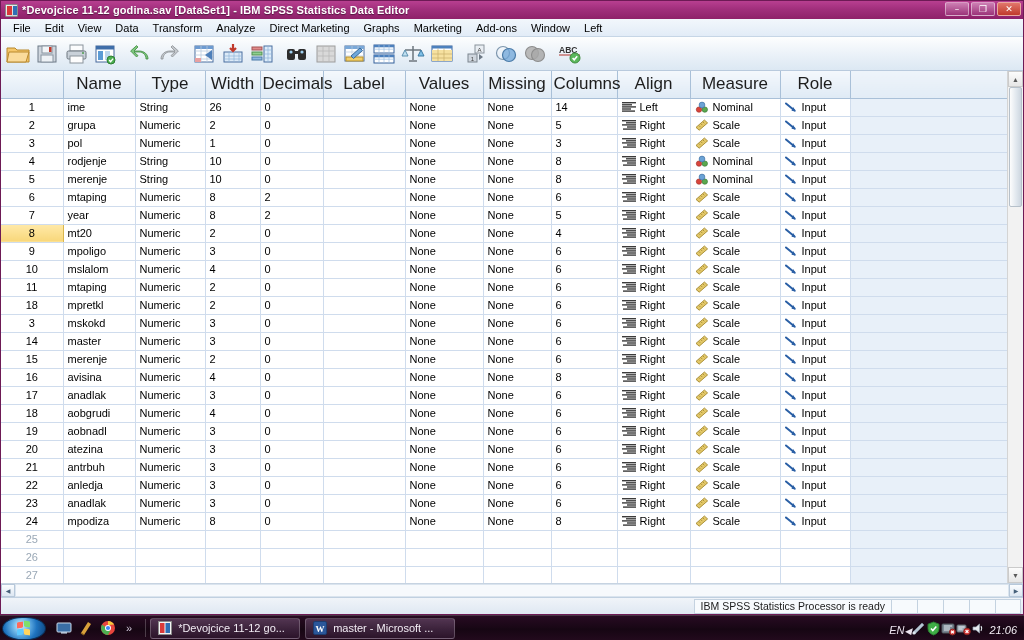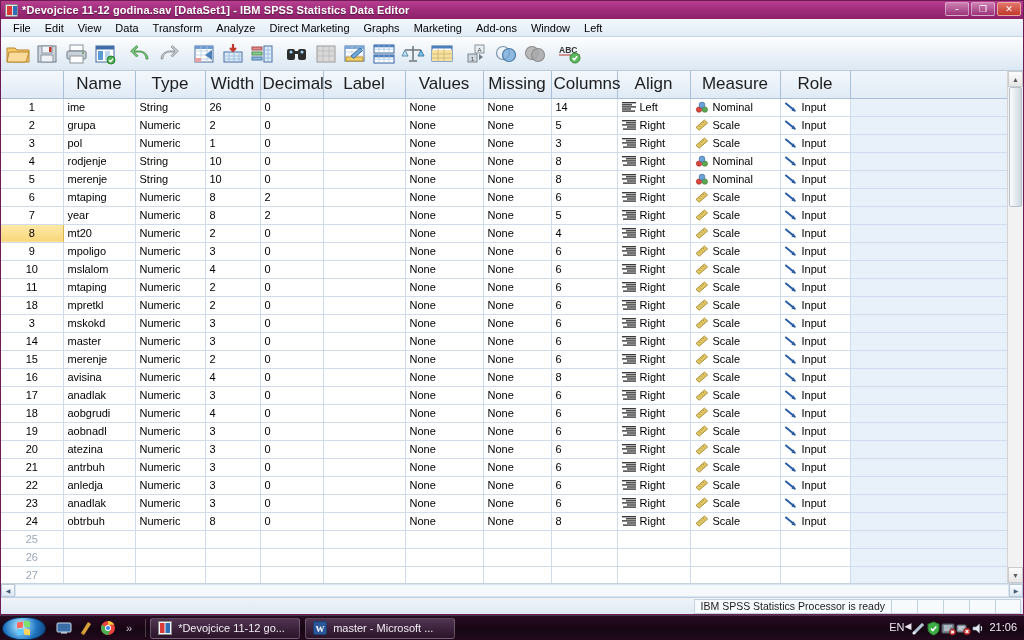--- a/index.html
+++ b/index.html
@@ -224,21 +224,21 @@
     height: 21px; min-width: 150px; border-radius: 3px;
     background: linear-gradient(180deg, rgba(90,60,90,.85), rgba(45,22,44,.9));
     border: 1px solid rgba(255,255,255,.22);
     display: flex; align-items: center; padding: 0 7px; gap: 6px; margin-right: 5px;
   }
   .taskitem .ti-ico { width: 14px; height: 14px; flex: 0 0 14px; position: relative; }
   .taskitem .ti-txt {
     color: #f2ecf4; font-size: 11px; white-space: nowrap; overflow: hidden;
     text-overflow: ellipsis;
   }
-  .tray { margin-left: auto; display: flex; align-items: flex-start; gap: 0; padding-right: 7px; }
+  .tray { margin-left: auto; display: flex; align-items: flex-end; gap: 0; padding-right: 7px; font-style: italic; }
   .tray-txt { color: #ece3ee; font-size: 11px; }
   .tray-ico { width: 15px; height: 15px; position: relative; }
   .clock { color: #f4eef5; font-size: 11px; margin-left: 3px; }
 </style>
 </head>
 <body>
 
 <div id="app">
 
   <div class="win-frame">
@@ -1240,21 +1240,21 @@
                 <td>
                   <span class="role-cell"><svg class="icn" width="13" height="11" viewBox="0 0 13 11">
                       <path d="M1 1.5 L9.5 8.5" stroke="#2a5fa5" stroke-width="2" stroke-linecap="round"></path>
                       <path d="M10.8 9.6 L6.5 8.8 L8.2 5.1 z" fill="#2a5fa5"></path>
                     </svg>Input</span>
                 </td>
                 <td style="background:#e8f0f9;border-right:none;"></td>
               </tr>
               <tr>
                 <td class="rowhdr">24</td>
-                <td>obtrbuh</td>
+                <td>mpodiza</td>
                 <td>Numeric</td>
                 <td class="num">8</td>
                 <td class="num">0</td>
                 <td></td>
                 <td>None</td>
                 <td>None</td>
                 <td class="num">8</td>
                 <td>
                   <span class="align-cell"><svg class="icn" width="14" height="11" viewBox="0 0 14 11">
                       <rect x="0" y="0" width="14" height="1.4" fill="#3b3b3b"></rect>

